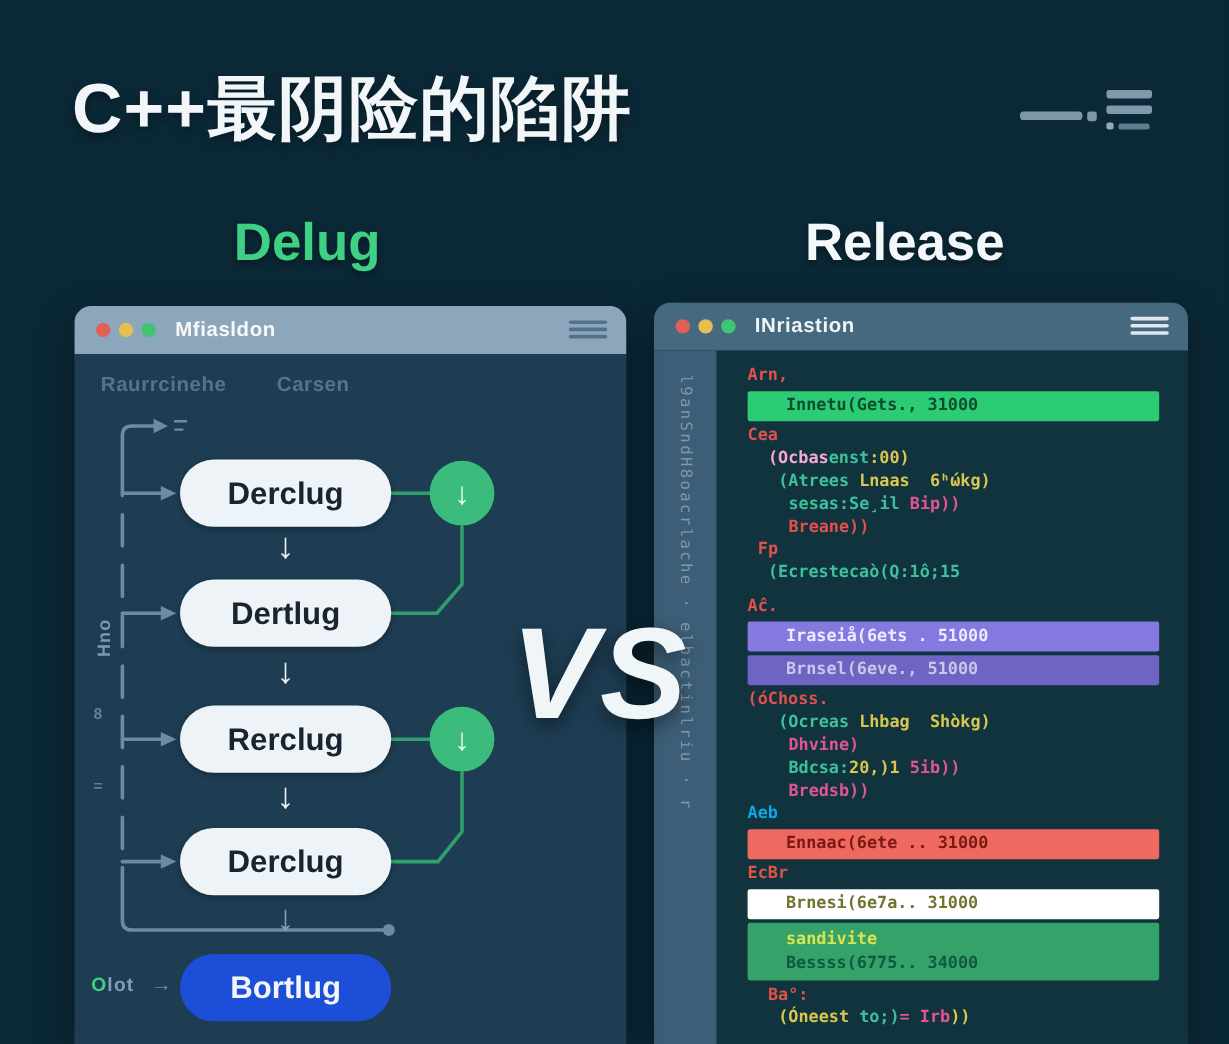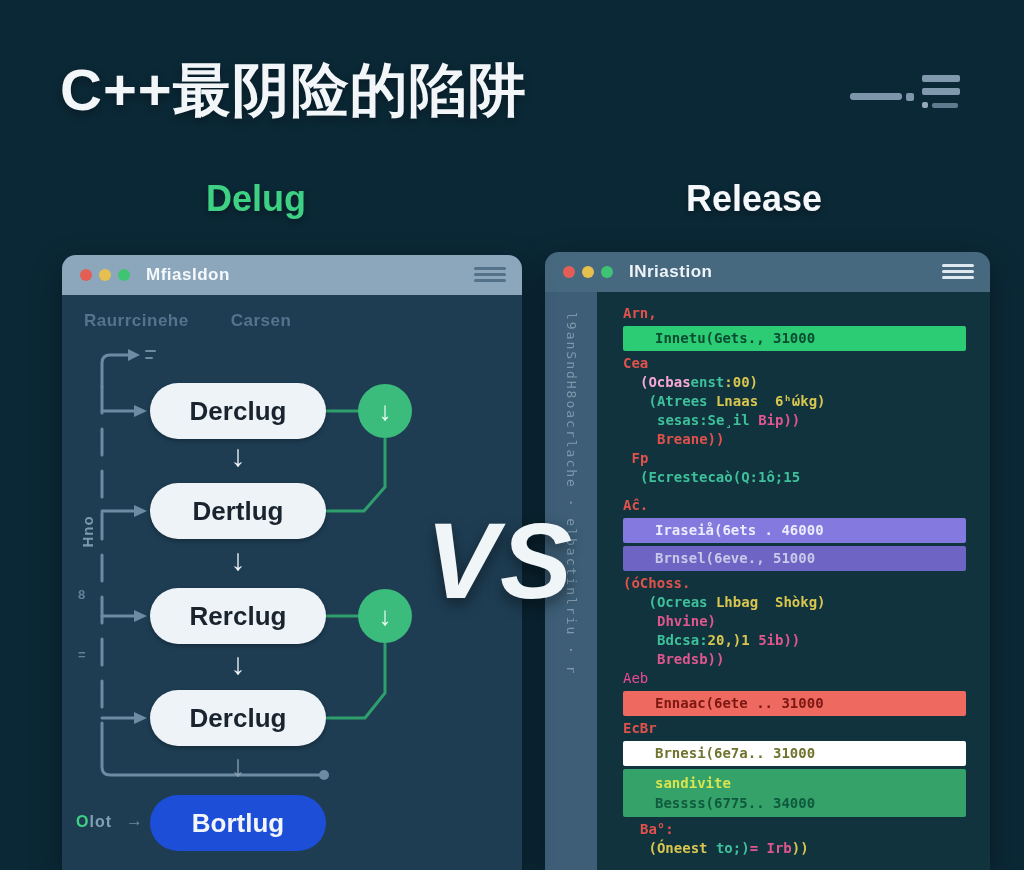--- a/index.html
+++ b/index.html
@@ -17,21 +17,21 @@
   }
   .hdr-dash { position:absolute; left:850px; top:93px; width:52px; height:7px; border-radius:3px; background:#7e96a9; }
   .hdr-dot  { position:absolute; left:906px; top:93px; width:8px;  height:8px; border-radius:2px; background:#7e96a9; }
   .hdr-menu { position:absolute; left:922px; top:75px; width:40px; height:40px; }
   .hdr-menu .bar { position:absolute; left:0; height:7px; border-radius:2px; background:#8099ac; }
   .hdr-menu .b1 { top:0;  width:38px; }
   .hdr-menu .b2 { top:13px; width:38px; }
   .hdr-menu .b3 { top:27px; width:6px; height:6px; background:#93a9ba; }
   .hdr-menu .b4 { top:28px; left:10px; width:26px; height:5px; background:#5f7b8f; }
 
-  .col-label { position:absolute; top:178px; font-size:36px; font-weight:800; text-shadow:0 3px 6px rgba(0,0,0,.35); }
+  .col-label { position:absolute; top:178px; font-size:44px; font-weight:800; text-shadow:0 3px 6px rgba(0,0,0,.35); }
   .col-label.debug   { left:150px; width:212px; text-align:center; color:#3ed184; }
   .col-label.release { left:648px; width:212px; text-align:center; color:#f4f8fb; }
 
   .versus {
     position:absolute; left:426px; top:498px; z-index:40;
     font-size:108px; font-weight:900; font-style:italic; color:#f0f5f8;
     text-shadow:0 6px 16px rgba(0,0,0,.45); letter-spacing:2px;
   }
 
   
@@ -212,28 +212,28 @@
         <div class="hl-row m" style="background: rgb(43, 204, 116); color: rgb(11, 76, 49);">Innetu(Gets., 31000</div>
         <div class="code-line" style="padding-left: 0px;"><span style="color: rgb(226, 81, 75); font-weight: 700;">Cea</span></div>
         <div class="code-line" style="padding-left: 17px;"><span style="color: #f9a8d4; font-weight: 700;">(Ocbas</span><span style="color: rgb(62, 192, 154); font-weight: 700;">enst</span><span style="color: rgb(216, 198, 79); font-weight: 700;">:00)</span></div>
         <div class="code-line" style="padding-left: 25.5px;"><span style="color: rgb(62, 192, 154); font-weight: 700;">(Atrees </span><span style="color: rgb(216, 198, 79); font-weight: 700;">Lnaas</span><span style="color: rgb(216, 198, 79); font-weight: 700;">  6ʰώkg)</span></div>
         <div class="code-line" style="padding-left: 34px;"><span style="color: rgb(62, 192, 154); font-weight: 700;">sesas:Se¸il </span><span style="color: rgb(224, 86, 143); font-weight: 700;">Bip))</span></div>
         <div class="code-line" style="padding-left: 34px;"><span style="color: rgb(226, 81, 75); font-weight: 700;">Breane))</span></div>
         <div class="code-line" style="padding-left: 8.5px;"><span style="color: rgb(226, 81, 75); font-weight: 700;">Fp</span></div>
         <div class="code-line" style="padding-left: 17px;"><span style="color: rgb(62, 192, 154); font-weight: 700;">(Ecrestecaò(Q:1ô;15</span></div>
         <div class="code-line blank"></div>
         <div class="code-line" style="padding-left: 0px;"><span style="color: rgb(226, 81, 75); font-weight: 700;">Aĉ.</span></div>
-        <div class="hl-row m" style="background: rgb(131, 121, 222); color: rgb(236, 235, 255);">Iraseiå(6ets . 46000</div>
+        <div class="hl-row m" style="background: rgb(131, 121, 222); color: rgb(236, 235, 255);">Iraseiå(6ets . 51000</div>
         <div class="hl-row m" style="background: rgb(109, 100, 196); color: rgb(198, 201, 232);">Brnsel(6eve., 51000</div>
         <div class="code-line" style="padding-left: 0px;"><span style="color: rgb(226, 81, 75); font-weight: 700;">(óChoss.</span></div>
         <div class="code-line" style="padding-left: 25.5px;"><span style="color: rgb(62, 192, 154); font-weight: 700;">(Ocreas </span><span style="color: rgb(216, 198, 79); font-weight: 700;">Lhbag</span><span style="color: rgb(216, 198, 79); font-weight: 700;">  Shòkg)</span></div>
         <div class="code-line" style="padding-left: 34px;"><span style="color: rgb(224, 86, 143); font-weight: 700;">Dhvine)</span></div>
         <div class="code-line" style="padding-left: 34px;"><span style="color: rgb(62, 192, 154); font-weight: 700;">Bdcsa:</span><span style="color: rgb(216, 198, 79); font-weight: 700;">20,)1 </span><span style="color: rgb(224, 86, 143); font-weight: 700;">5ib))</span></div>
         <div class="code-line" style="padding-left: 34px;"><span style="color: rgb(224, 86, 143); font-weight: 700;">Bredsb))</span></div>
-        <div class="code-line" style="padding-left: 0px;"><span style="color: #ec4899; font-weight: 400;">Aeb</span></div>
+        <div class="code-line" style="padding-left: 0px;"><span style="color: #0ea5e9; font-weight: 700;">Aeb</span></div>
         <div class="hl-row m" style="background: rgb(238, 106, 97); color: rgb(124, 23, 18);">Ennaac(6ete .. 31000</div>
         <div class="code-line" style="padding-left: 0px;"><span style="color: rgb(226, 81, 75); font-weight: 700;">EcBr</span></div>
         <div class="hl-row m" style="background: #ffffff; color: rgb(112, 116, 46);">Brnesi(6e7a.. 31000</div>
         <div class="hl-block" style="background: rgb(53, 162, 105);">
           <div style="color: rgb(217, 228, 79);">sandivite</div>
           <div style="color: rgb(15, 90, 62);">Bessss(6775.. 34000</div>
         </div>
         <div class="code-line" style="padding-left: 0px;"><span style="color: rgb(226, 81, 75); font-weight: 700; padding-left: 17px;">Ba°:</span></div>
         <div class="code-line" style="padding-left: 25.5px;"><span style="color: rgb(216, 198, 79); font-weight: 700;">(Óneest </span><span style="color: rgb(62, 192, 154); font-weight: 700;">to;)</span><span style="color: rgb(224, 86, 143); font-weight: 700;">= Irb</span><span style="color: rgb(216, 198, 79); font-weight: 700;">))</span></div>
       </div>

